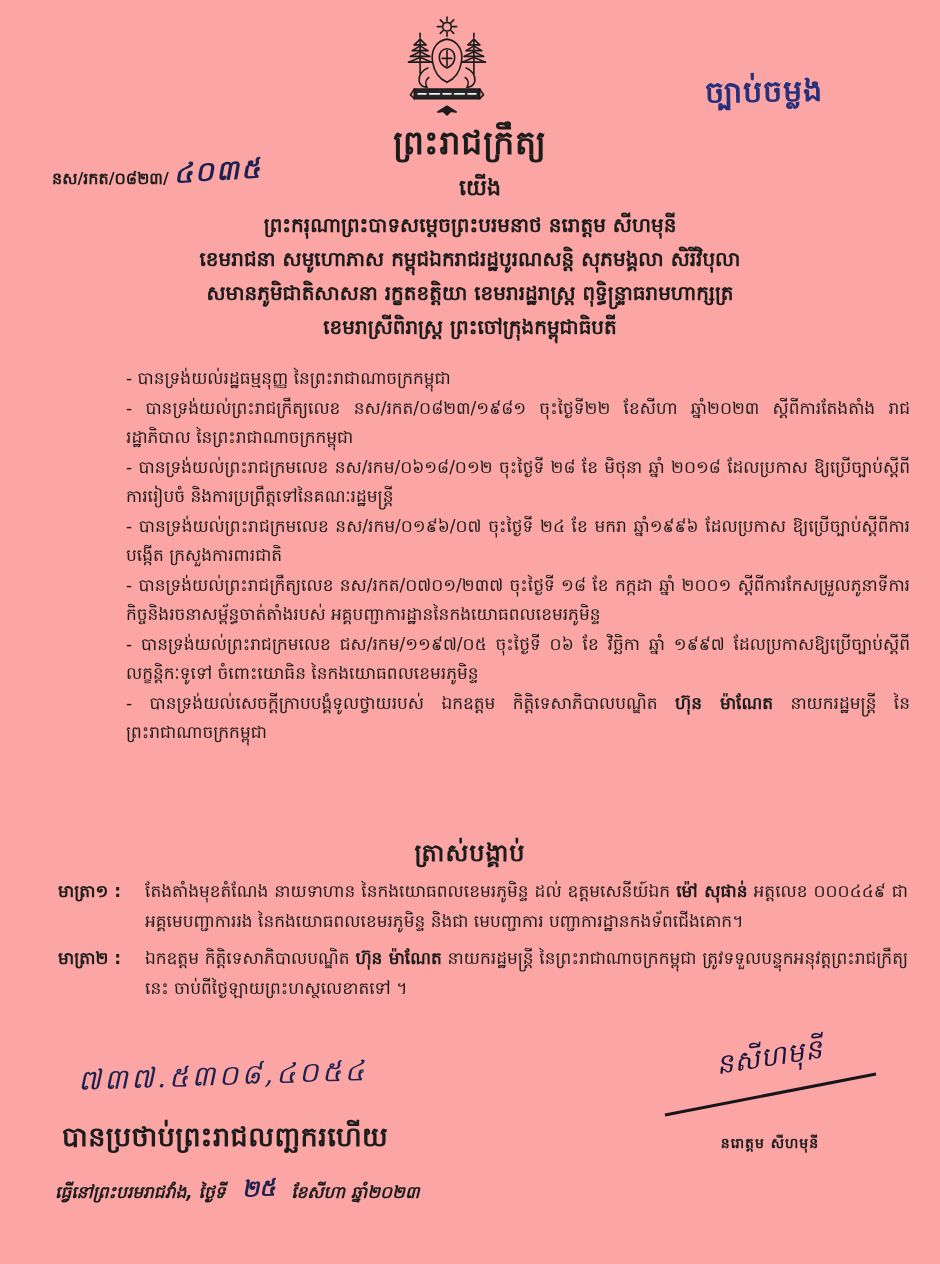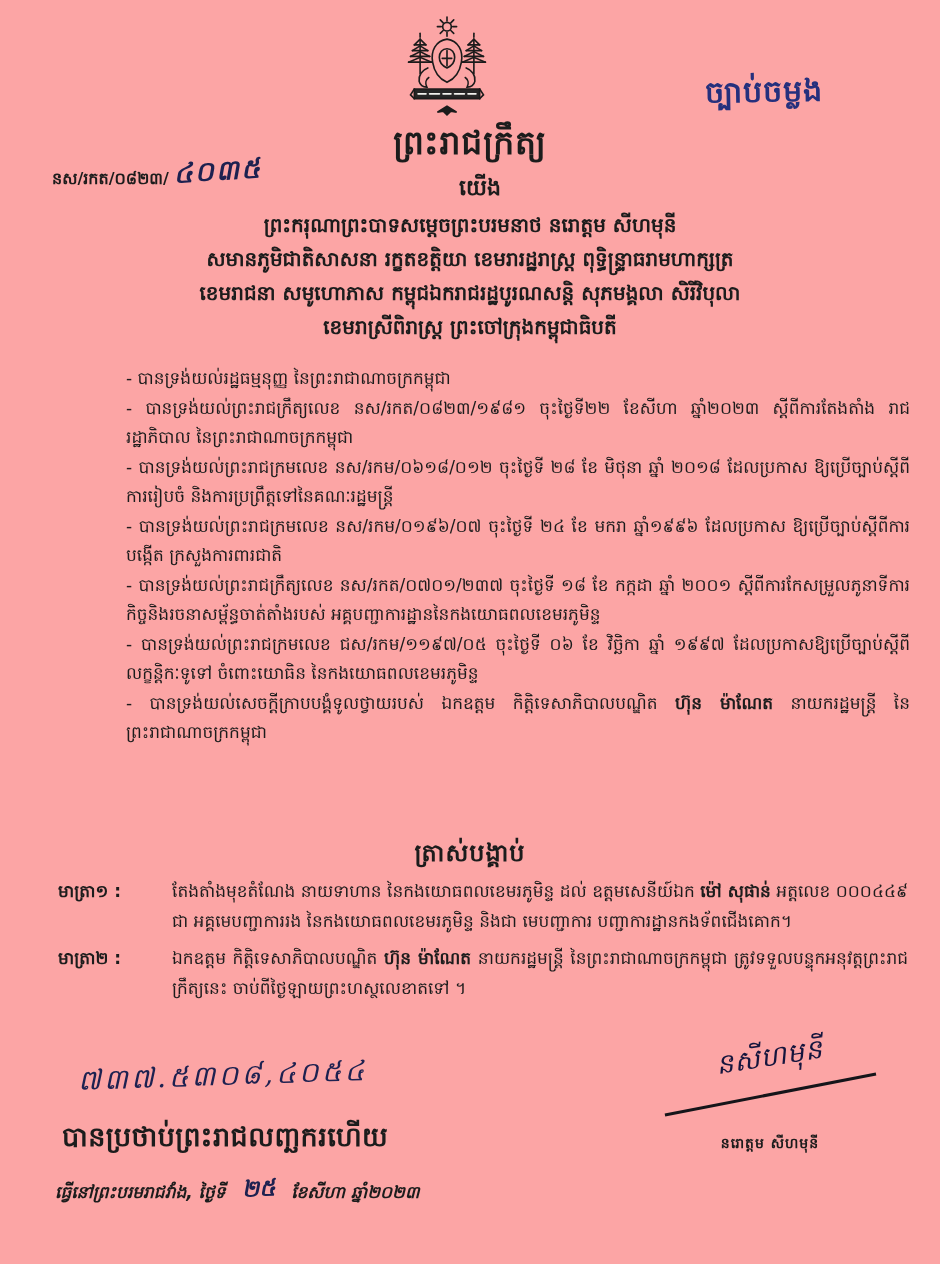--- a/index.html
+++ b/index.html
@@ -20,21 +20,21 @@
   .hand{
     color:#1d2150;font-style:italic;
     font-family:"DejaVu Serif",serif;
   }
   .hand-ref{font-size:27px;display:inline-block;transform:rotate(-4deg) translateY(-4px);letter-spacing:2px;}
   .royal-titles{width:100%;font-weight:bold;font-size:20px;line-height:34px;}
   .preamble{width:784px;font-size:17px;line-height:29px;}
   .preamble .item{text-align:justify;margin-bottom:1px;}
   .heading{font-size:24px;font-weight:bold;letter-spacing:1px;}
   .articles{width:850px;font-size:17px;line-height:30px;}
-  .article{display:flex;gap:28px;margin-bottom:7px;}
+  .article{display:flex;gap:1px;margin-bottom:7px;}
   .article-label{font-weight:bold;white-space:nowrap;min-width:86px;}
   .article-text{flex:1;text-align:justify;}
   .bold-name{font-weight:bold;}
   .hand-number{font-size:28px;letter-spacing:3px;transform:rotate(-2deg);}
   .seal-line{font-size:27px;font-weight:bold;letter-spacing:0.5px;margin-left:24px;}
   .place-line{font-size:17px;font-style:italic;font-weight:600;}
   .hand-day{font-size:23px;display:inline-block;transform:rotate(-3deg) translateY(-2px);padding:0 10px;}
   .sig-script{font-size:27px;letter-spacing:1px;transform:rotate(-9deg);display:inline-block;color:#15153d;}
   .sig-underline{width:215px;border-top:3px solid #15151a;transform:rotate(-11deg);}
   .signer-name{font-size:14px;font-weight:bold;letter-spacing:1px;}
@@ -103,22 +103,22 @@
 
   <div class="abs ref-line" style="left:52px;top:158px;">
     <span>នស/រកត/០៨២៣/</span>
     <span class="hand hand-ref">៤០៣៥</span>
   </div>
 
   <div class="abs center we" style="left:0;top:174px;width:100%;">យើង</div>
 
   <div class="abs center royal-titles" style="left:0;top:208px;">
     <div>ព្រះករុណាព្រះបាទសម្តេចព្រះបរមនាថ នរោត្តម សីហមុនី</div>
+    <div>ខេមរាជនា សមូហោភាស កម្ពុជឯករាជរដ្ឋបូរណសន្តិ សុភមង្គលា សិរីវិបុលា</div>
     <div>សមានភូមិជាតិសាសនា រក្ខតខត្តិយា ខេមរារដ្ឋរាស្ត្រ ពុទ្ធិន្ទ្រាធរាមហាក្សត្រ</div>
-    <div>ខេមរាជនា សមូហោភាស កម្ពុជឯករាជរដ្ឋបូរណសន្តិ សុភមង្គលា សិរីវិបុលា</div>
     <div>ខេមរាស្រីពិរាស្ត្រ ព្រះចៅក្រុងកម្ពុជាធិបតី</div>
   </div>
 
   <div class="abs preamble" style="left:126px;top:364px;">
     <div class="item">- បានទ្រង់យល់រដ្ឋធម្មនុញ្ញ នៃព្រះរាជាណាចក្រកម្ពុជា</div>
     <div class="item">- បានទ្រង់យល់ព្រះរាជក្រឹត្យលេខ នស/រកត/០៨២៣/១៩៨១ ចុះថ្ងៃទី២២ ខែសីហា ឆ្នាំ២០២៣ ស្តីពីការតែងតាំង រាជរដ្ឋាភិបាល នៃព្រះរាជាណាចក្រកម្ពុជា</div>
     <div class="item">- បានទ្រង់យល់ព្រះរាជក្រមលេខ នស/រកម/០៦១៨/០១២ ចុះថ្ងៃទី ២៨ ខែ មិថុនា ឆ្នាំ ២០១៨ ដែលប្រកាស ឱ្យប្រើច្បាប់ស្តីពីការរៀបចំ និងការប្រព្រឹត្តទៅនៃគណៈរដ្ឋមន្ត្រី</div>
     <div class="item">- បានទ្រង់យល់ព្រះរាជក្រមលេខ នស/រកម/០១៩៦/០៧ ចុះថ្ងៃទី ២៤ ខែ មករា ឆ្នាំ១៩៩៦ ដែលប្រកាស ឱ្យប្រើច្បាប់ស្តីពីការបង្កើត ក្រសួងការពារជាតិ</div>
     <div class="item">- បានទ្រង់យល់ព្រះរាជក្រឹត្យលេខ នស/រកត/០៧០១/២៣៧ ចុះថ្ងៃទី ១៨ ខែ កក្កដា ឆ្នាំ ២០០១ ស្តីពីការកែសម្រួលភូនាទីការកិច្ចនិងរចនាសម្ព័ន្ធចាត់តាំងរបស់ អគ្គបញ្ជាការដ្ឋាននៃកងយោធពលខេមរភូមិន្ទ</div>
     <div class="item">- បានទ្រង់យល់ព្រះរាជក្រមលេខ ជស/រកម/១១៩៧/០៥ ចុះថ្ងៃទី ០៦ ខែ វិច្ឆិកា ឆ្នាំ ១៩៩៧ ដែលប្រកាសឱ្យប្រើច្បាប់ស្តីពីលក្ខន្តិកៈទូទៅ ចំពោះយោធិន នៃកងយោធពលខេមរភូមិន្ទ</div>

